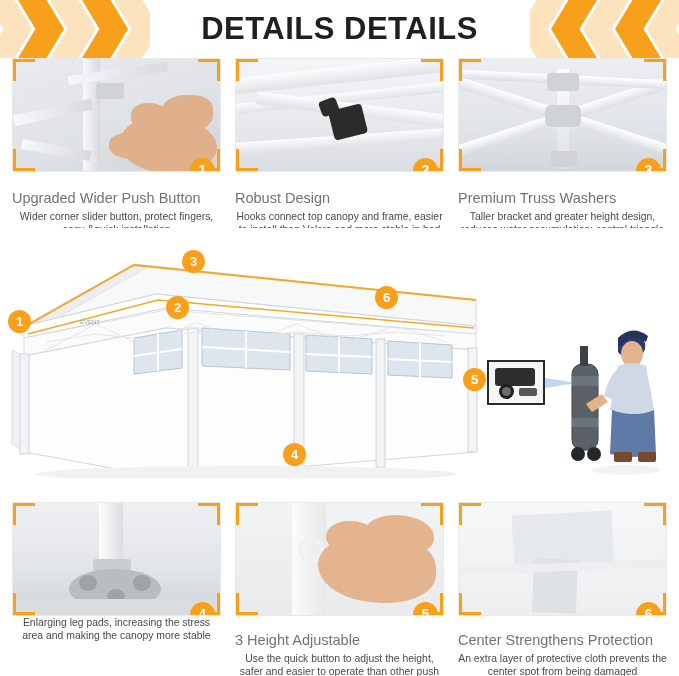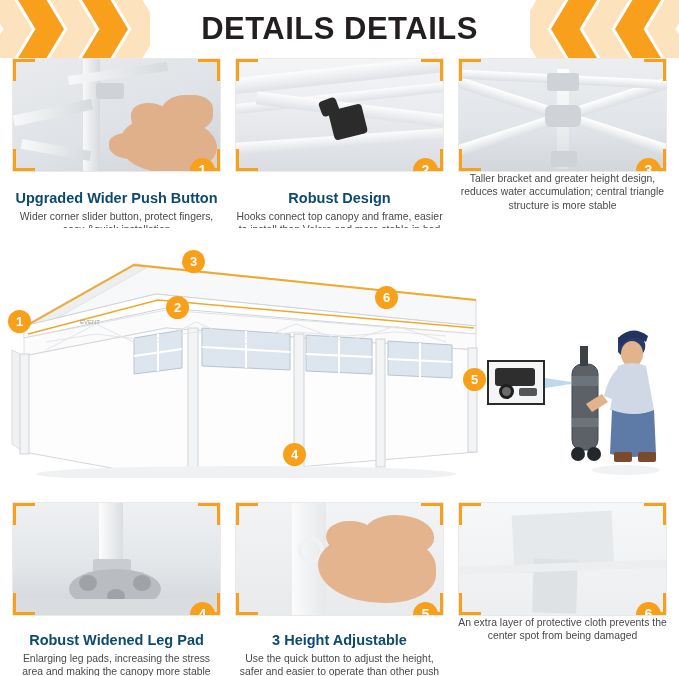--- a/index.html
+++ b/index.html
@@ -66,22 +66,22 @@
     width:25px; height:25px; border-radius:50%;
     background:#f9a01b; color:#ffffff;
     font-size:14px; font-weight:bold;
     text-align:center; line-height:25px;
     z-index:8;
   }
   .card .badge { right:5px; bottom:-12px; }
 
   .card h3 {
     margin:18px 0 3px 0;
-    font-size:14.5px; font-weight:bold;
-    color:#0c4a6e; text-align:center;
+    font-size:14.5px; font-weight:normal;
+    color:#737373; text-align:left;
     line-height:17px;
   }
   .card p {
     margin:0; font-size:10.4px; color:#4a4a4a;
     text-align:center; line-height:13.4px;
   }
   .card.bottom h3 { margin-top:16px; }
 
   
   .ph { position:absolute; }
@@ -225,20 +225,21 @@
     <div class="a3bar" style="left:-10px;top:16px;width:230px;height:9px;transform:rotate(3deg);"></div>
     <div class="a3hub" style="left:88px;top:14px;width:32px;height:18px;"></div>
     <div class="a3hub" style="left:86px;top:46px;width:36px;height:22px;border-radius:6px;"></div>
     <div class="a3hub" style="left:92px;top:92px;width:26px;height:16px;"></div>
     <div class="corner c-tl"></div>
     <div class="corner c-tr"></div>
     <div class="corner c-bl"></div>
     <div class="corner c-br"></div>
     <div class="badge">3</div>
   </div>
+  <h3>Premium Truss Washers</h3>
   <p>Taller bracket and greater height design, reduces water accumulation; central triangle structure is more stable</p>
 </div>
 
 <div class="scene">
 
   <svg width="500" height="240" viewBox="0 0 500 240" style="position:absolute;left:6px;top:10px;">
 
     <polygon points="18,88 128,26 470,62 470,88 150,56" fill="#f7f8f9" stroke="#d7dadd" stroke-width="1"></polygon>
     <polygon points="18,88 128,26 140,30 30,92" fill="#eceef0" stroke="#d7dadd" stroke-width="0.6"></polygon>
     <polygon points="18,88 150,56 470,88 470,96 160,70 18,100" fill="#ffffff" stroke="#cfd3d8" stroke-width="1"></polygon>
@@ -334,21 +335,20 @@
     <div class="a4pad" style="left:66px;top:72px;width:18px;height:16px;background:#9fa3a8;"></div>
     <div class="a4pad" style="left:120px;top:72px;width:18px;height:16px;background:#9fa3a8;"></div>
     <div class="a4pad" style="left:94px;top:86px;width:18px;height:14px;background:#9fa3a8;"></div>
     <div style="position:absolute;left:0;top:96px;width:209px;height:18px;background:#d9dde0;"></div>
     <div class="corner c-tl"></div>
     <div class="corner c-tr"></div>
     <div class="corner c-bl"></div>
     <div class="corner c-br"></div>
     <div class="badge">4</div>
   </div>
-  <h3>Robust Widened Leg Pad</h3>
   <p>Enlarging leg pads, increasing the stress area and making the canopy more stable</p>
 </div>
 
 <div class="card bottom" style="left:235px; top:502px;">
   <div class="photo">
     <div class="ph a5bg"></div>
     <div style="position:absolute;left:56px;top:0;width:34px;height:114px;background:linear-gradient(90deg,#fbfbfc,#e6e8ea);"></div>
     <div class="a5ring" style="left:62px;top:34px;width:26px;height:26px;"></div>
     <div class="a5hand" style="left:82px;top:30px;width:118px;height:70px;"></div>
     <div class="a5hand" style="left:90px;top:18px;width:50px;height:34px;"></div>
@@ -368,14 +368,15 @@
     <div class="ph a6bg"></div>
     <div class="a6patch" style="left:54px;top:10px;width:100px;height:58px;transform:rotate(-3deg);background:#e6e9eb;"></div>
     <div class="a6patch" style="left:74px;top:56px;width:44px;height:54px;background:#dfe2e5;transform:rotate(2deg);"></div>
     <div style="position:absolute;left:0;top:60px;width:209px;height:8px;background:#eceef0;transform:rotate(-2deg);"></div>
     <div class="corner c-tl"></div>
     <div class="corner c-tr"></div>
     <div class="corner c-bl"></div>
     <div class="corner c-br"></div>
     <div class="badge">6</div>
   </div>
+  <h3>Center Strengthens Protection</h3>
   <p>An extra layer of protective cloth prevents the center spot from being damaged</p>
 </div>
 
 </body></html>

